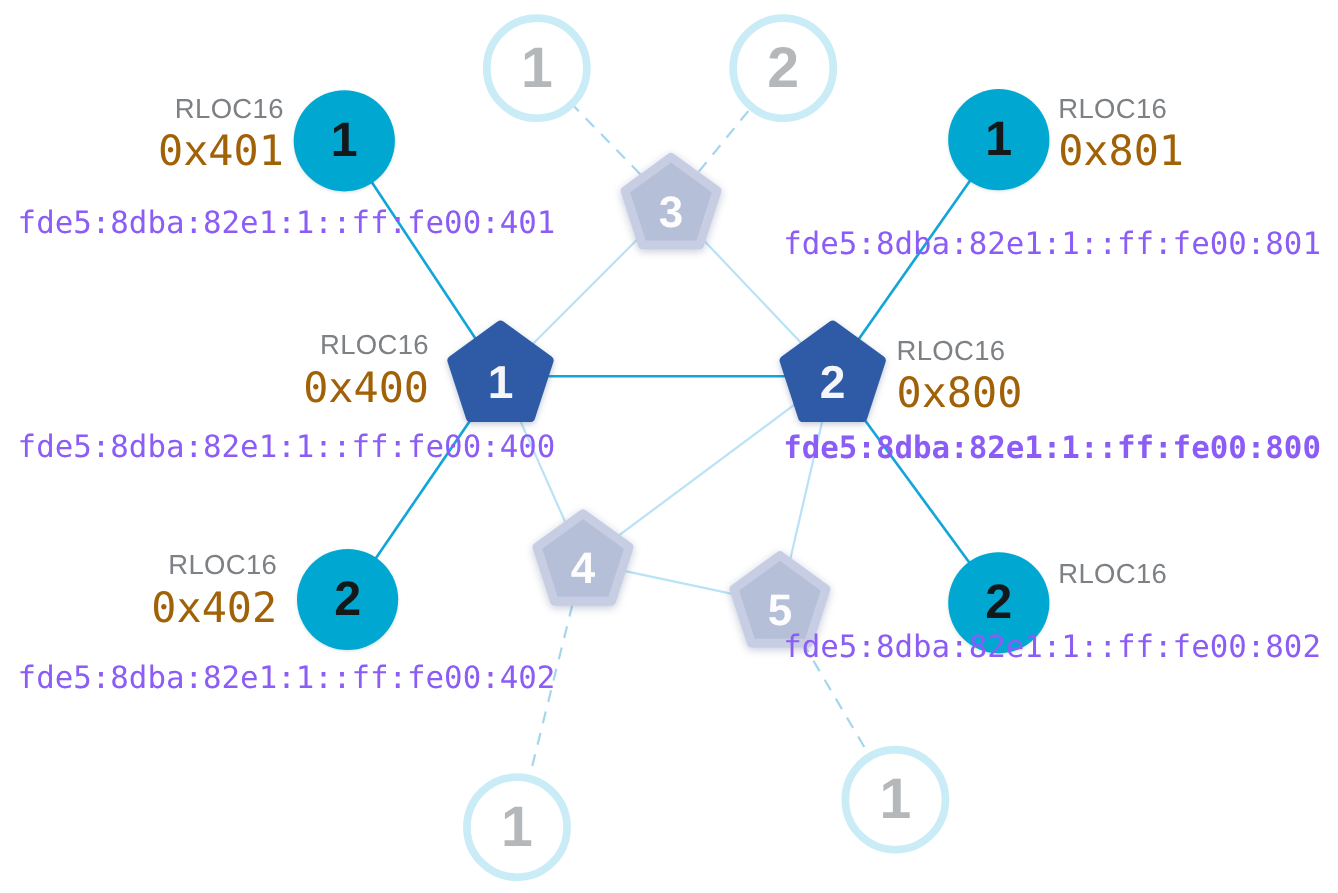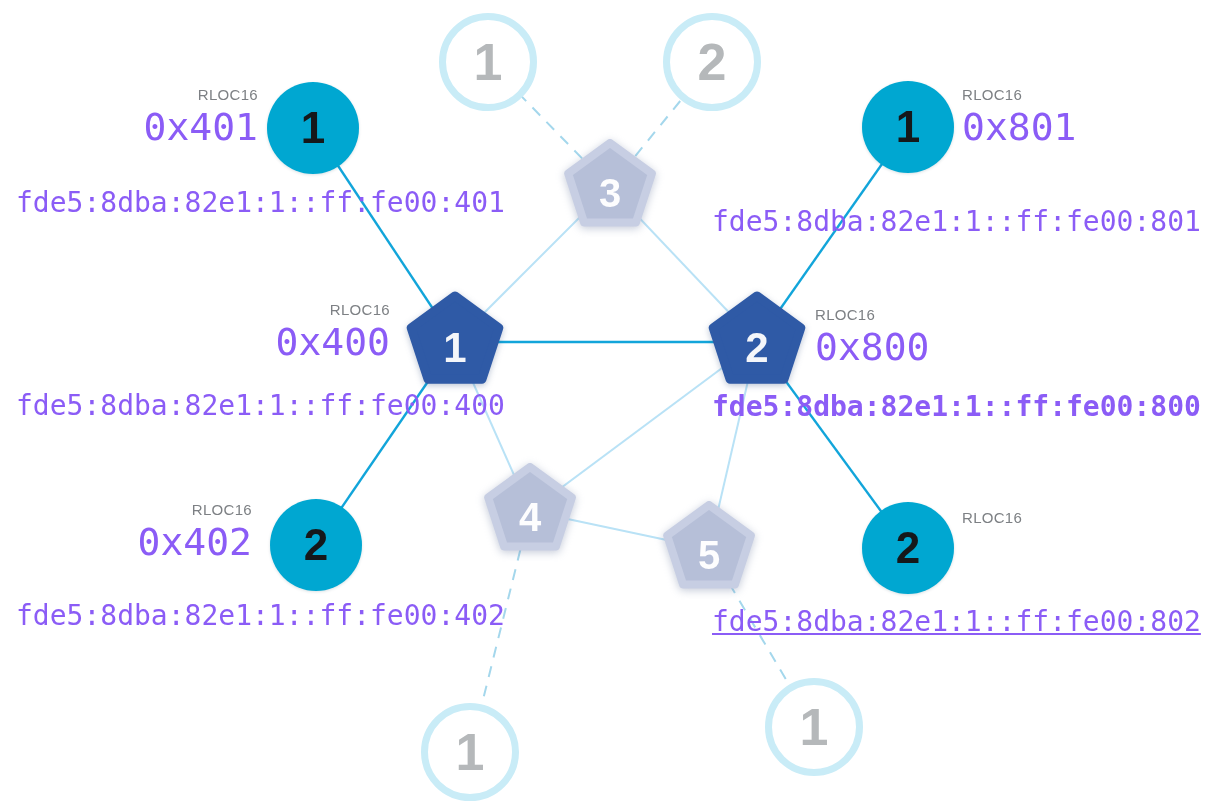--- a/index.html
+++ b/index.html
@@ -34,22 +34,22 @@
   .pnum{
     position:absolute;left:0;top:0;width:100%;height:100%;
     display:flex;align-items:center;justify-content:center;
     font-weight:700;font-size:42px;color:#f4f6fa;line-height:1;
     transform:translateY(5px);
   }
   .pent-wrap.faded .pnum{font-size:40px;color:#fdfdfe;}
 
   .rloc-block{position:absolute;line-height:1;}
   .rloc-block.align-r{text-align:right;}
-  .rloc-tag{font-size:15px;color:#7d8084;letter-spacing:.3px;}
-  .rloc-val{font-family:"DejaVu Sans Mono",monospace;font-size:38px;color:#8b5cf6;margin-top:6px;}
+  .rloc-tag{font-size:25px;color:#7d8084;letter-spacing:.3px;}
+  .rloc-val{font-family:"DejaVu Sans Mono",monospace;font-size:38px;color:#a16207;margin-top:6px;}
   .ipv6{
     position:absolute;font-family:"DejaVu Sans Mono",monospace;
     font-size:28px;color:#8b5cf6;white-space:nowrap;line-height:1;
   }
 </style>
 </head>
 <body>
 
 <div class="canvas">
 
@@ -151,15 +151,15 @@
   </div>
   <div class="rloc-block" style="left:962px;top:510px;">
     <div class="rloc-tag">RLOC16</div>
   </div>
 
   <div class="ipv6" style="left:16px;top:189px;">fde5:8dba:82e1:1::ff:fe00:401</div>
   <div class="ipv6" style="left:712px;top:189px;margin-top:19px;">fde5:8dba:82e1:1::ff:fe00:801</div>
   <div class="ipv6" style="left:16px;top:392px;">fde5:8dba:82e1:1::ff:fe00:400</div>
   <div class="ipv6" style="left:712px;top:393px;font-weight:bold;">fde5:8dba:82e1:1::ff:fe00:800</div>
   <div class="ipv6" style="left:16px;top:602px;">fde5:8dba:82e1:1::ff:fe00:402</div>
-  <div class="ipv6" style="left:712px;top:608px;text-decoration:underline;">fde5:8dba:82e1:1::ff:fe00:802</div>
+  <div class="ipv6" style="left:712px;top:574px;">fde5:8dba:82e1:1::ff:fe00:802</div>
 
 </div>
 
 </body></html>

